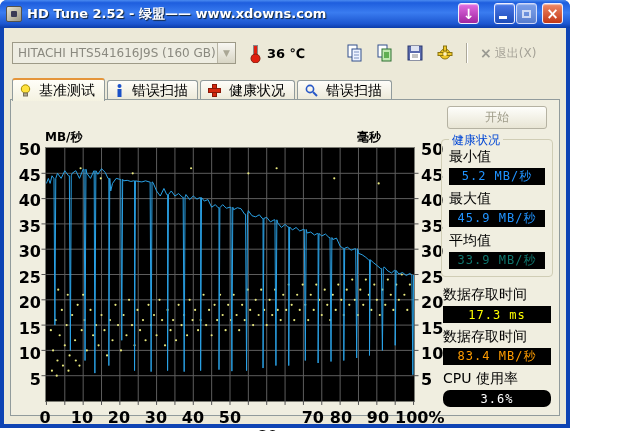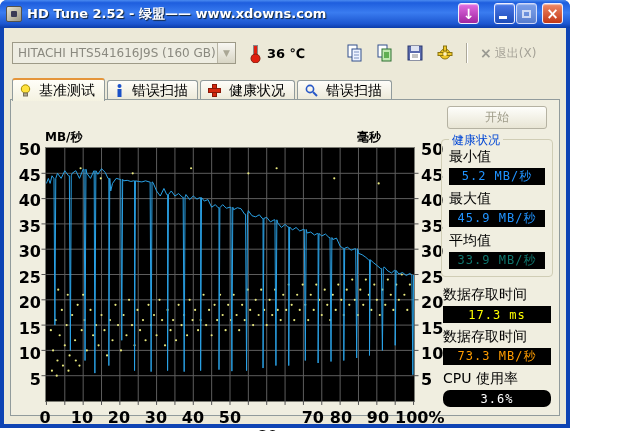--- a/index.html
+++ b/index.html
@@ -470,21 +470,21 @@
             <div class="lcd" style="color: #0f766e;">33.9 MB/秒</div>
           </div>
         </div>
 
         <div class="stat loose">
           <div class="stat-label">数据存取时间</div>
           <div class="lcd" style="color: rgb(255, 255, 0);">17.3 ms</div>
         </div>
         <div class="stat loose">
           <div class="stat-label">数据存取时间</div>
-          <div class="lcd" style="color: rgb(255, 156, 0);">73.3 MB/秒</div>
+          <div class="lcd" style="color: rgb(255, 156, 0);">83.4 MB/秒</div>
         </div>
         <div class="stat loose">
           <div class="stat-label">CPU 使用率</div>
           <div class="lcd" style="color: rgb(255, 255, 255); border-radius: 7px;">3.6%</div>
         </div>
       </div>
     </div>
   </div>
 </div>
 

